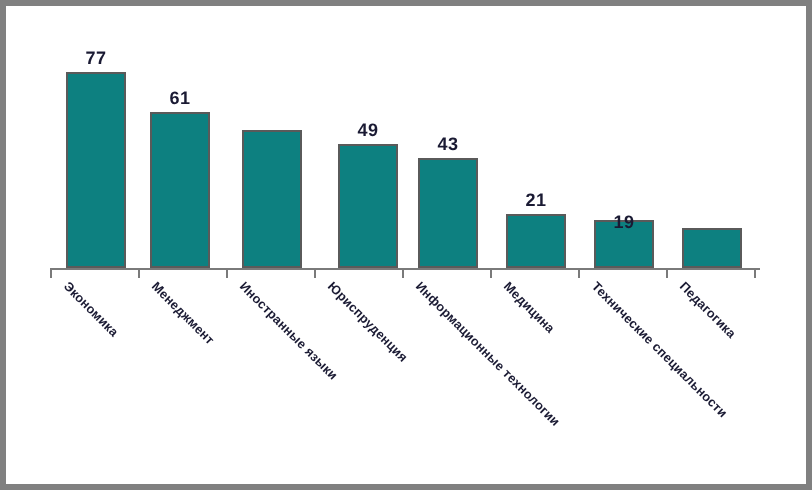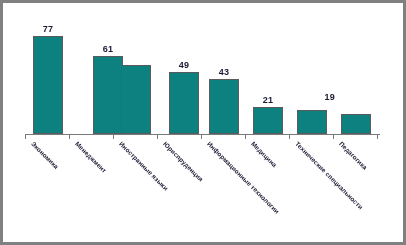--- a/index.html
+++ b/index.html
@@ -96,42 +96,42 @@
         <div class="axis-tick" style="left: 286px; background: rgb(122, 122, 122);"></div>
         <div class="axis-tick" style="left: 330px; background: rgb(122, 122, 122);"></div>
         <div class="axis-tick" style="left: 374px; background: rgb(122, 122, 122);"></div>
       </div>
 
     <div id="bars">
         <div class="bar-group" style="left: 30px; height: 112px;">
           <div class="bar" style="height: 98px; width: 30px; background: rgb(13, 128, 128); border-color: rgb(90, 90, 90);"></div>
           <div class="bar-label" style="bottom: 100px; color: rgb(26, 26, 51);">77</div>
         </div>
-        <div class="bar-group" style="left: 90px; height: 92px; margin-top: 24px;">
+        <div class="bar-group" style="left: 72px; height: 92px; margin-top: 24px;">
           <div class="bar" style="height: 78px; width: 30px; background: rgb(13, 128, 128); border-color: rgb(90, 90, 90);"></div>
           <div class="bar-label" style="bottom: 80px; color: rgb(26, 26, 51);">61</div>
         </div>
         <div class="bar-group" style="left: 118px; height: 83px;">
           <div class="bar" style="height: 69px; width: 30px; background: rgb(13, 128, 128); border-color: rgb(90, 90, 90);"></div>
         </div>
         <div class="bar-group" style="left: 166px; height: 76px;">
           <div class="bar" style="height: 62px; width: 30px; background: rgb(13, 128, 128); border-color: rgb(90, 90, 90);"></div>
           <div class="bar-label" style="bottom: 64px; color: rgb(26, 26, 51);">49</div>
         </div>
         <div class="bar-group" style="left: 206px; height: 69px;">
           <div class="bar" style="height: 55px; width: 30px; background: rgb(13, 128, 128); border-color: rgb(90, 90, 90);"></div>
           <div class="bar-label" style="bottom: 57px; color: rgb(26, 26, 51); margin-top: 45px;">43</div>
         </div>
         <div class="bar-group" style="left: 250px; height: 41px;">
           <div class="bar" style="height: 27px; width: 30px; background: rgb(13, 128, 128); border-color: rgb(90, 90, 90);"></div>
           <div class="bar-label" style="bottom: 29px; color: rgb(26, 26, 51);">21</div>
         </div>
         <div class="bar-group" style="left: 294px; height: 38px;">
           <div class="bar" style="height: 24px; width: 30px; background: rgb(13, 128, 128); border-color: rgb(90, 90, 90);"></div>
-          <div class="bar-label" style="bottom: 32px; color: rgb(26, 26, 51); text-align: right;">19</div>
+          <div class="bar-label" style="bottom: 18px; color: rgb(26, 26, 51);">19</div>
         </div>
         <div class="bar-group" style="left: 338px; height: 34px;">
           <div class="bar" style="height: 20px; width: 30px; background: rgb(13, 128, 128); border-color: rgb(90, 90, 90);"></div>
         </div>
       </div>
 
     <div id="cats">
         <div class="cat-label" style="color: rgb(26, 26, 51); left: 32px;">Экономика</div>
         <div class="cat-label" style="color: rgb(26, 26, 51); left: 76px;">Менеджмент</div>
         <div class="cat-label" style="color: rgb(26, 26, 51); left: 120px;">Иностранные языки</div>

